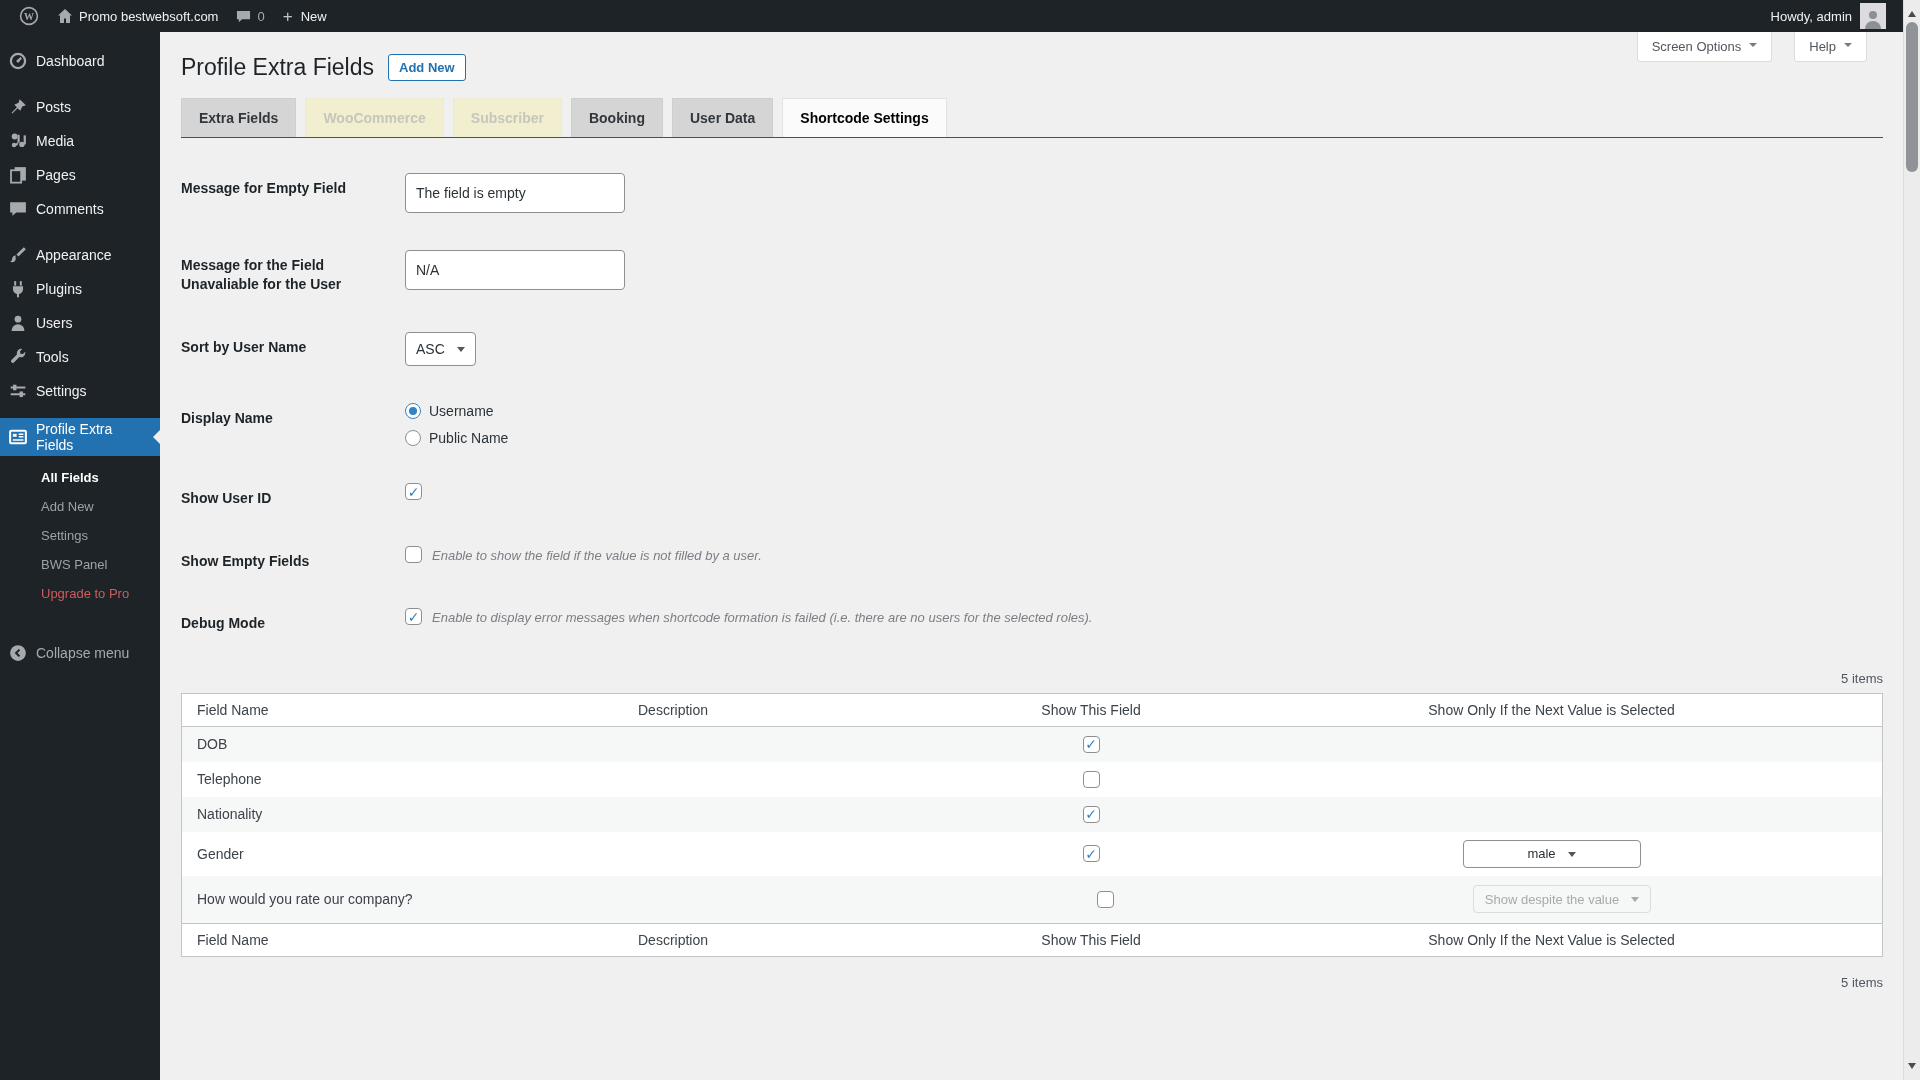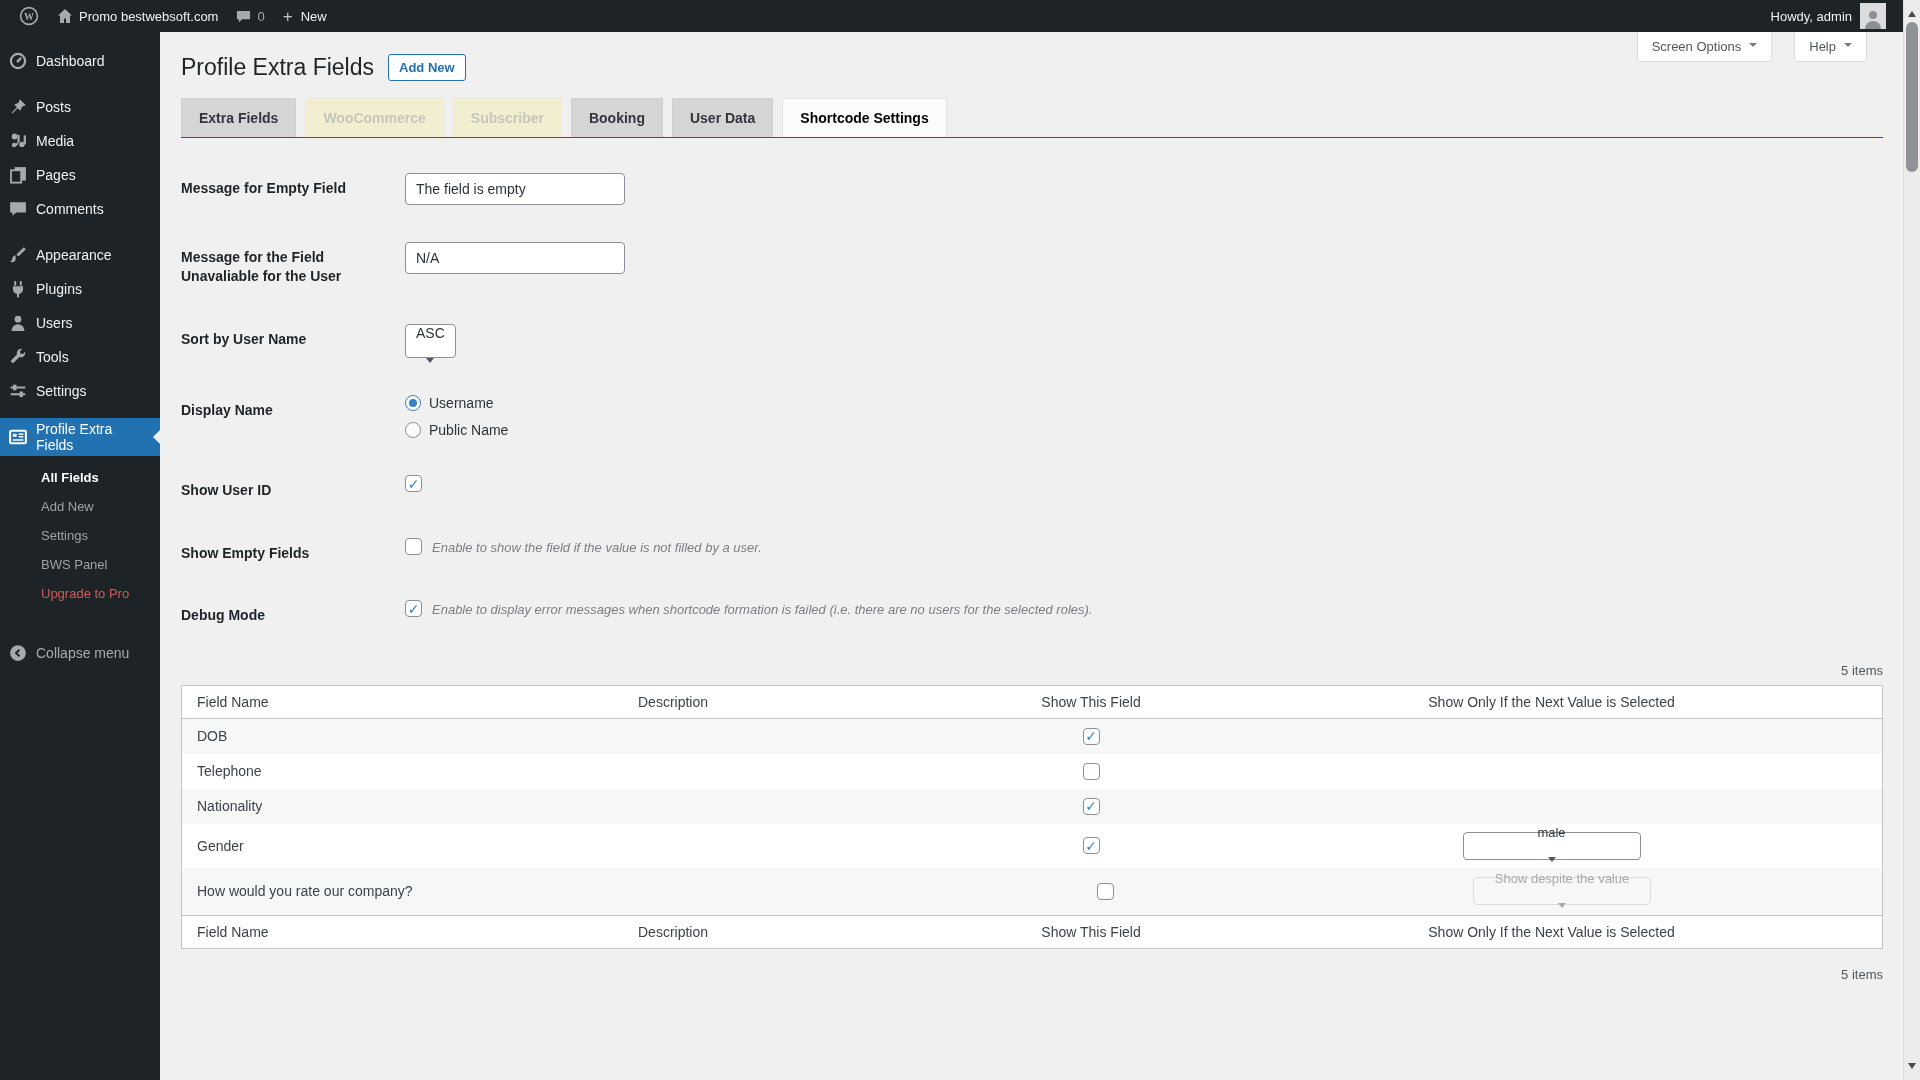--- a/index.html
+++ b/index.html
@@ -63,28 +63,28 @@
     font-size:14px; font-weight:700; color:#32373c; cursor:pointer; border-bottom:none;
   }
   .tab.disabled { background:#f1efcf; border-color:#ecead0; color:#c6c6bd; cursor:default; }
   .tab.active { background:#fbfbfb; border-color:#e2e2e2; color:#000; }
   
   .settings-form { margin-top:35px; }
   .form-row { display:flex; margin-bottom:37px; }
   .form-label { width:224px; flex:0 0 224px; font-size:14px; font-weight:700; color:#1d2327; padding-top:6px; line-height:1.4; }
   .form-ctrl { display:flex; align-items:flex-start; }
   input.text-input {
-    width:220px; height:32px; border:1px solid #8c8f94; border-radius:4px;
+    width:220px; height:40px; border:1px solid #8c8f94; border-radius:4px;
     background:#fff; padding:0 10px; font-size:14px; color:#2c3338;
     font-family:"Liberation Sans","DejaVu Sans",sans-serif;
   }
   .select {
     display:inline-flex; align-items:center; justify-content:space-between;
     border:1px solid #8c8f94; border-radius:4px; background:#fff;
-    height:34px; padding:0 10px; font-size:14px; color:#2c3338; gap:12px; cursor:pointer;flex-direction:column;
+    height:34px; padding:0 10px; font-size:14px; color:#2c3338; gap:12px; cursor:pointer;
   }
   .select .chev { width:0; height:0; border:4px solid transparent; border-top:5px solid #50575e; margin-top:5px; }
   .select.small { height:34px; }
   .radio-group { display:flex; flex-direction:column; gap:11px; }
   .radio-opt { display:flex; align-items:center; gap:8px; font-size:14px; color:#2c3338; cursor:pointer; }
   .radio {
     width:16px; height:16px; border-radius:50%; border:1px solid #8c8f94; background:#fff;
     display:inline-flex; align-items:center; justify-content:center; flex:0 0 16px;
   }
   .radio.on { border-color:#3582c4; }

